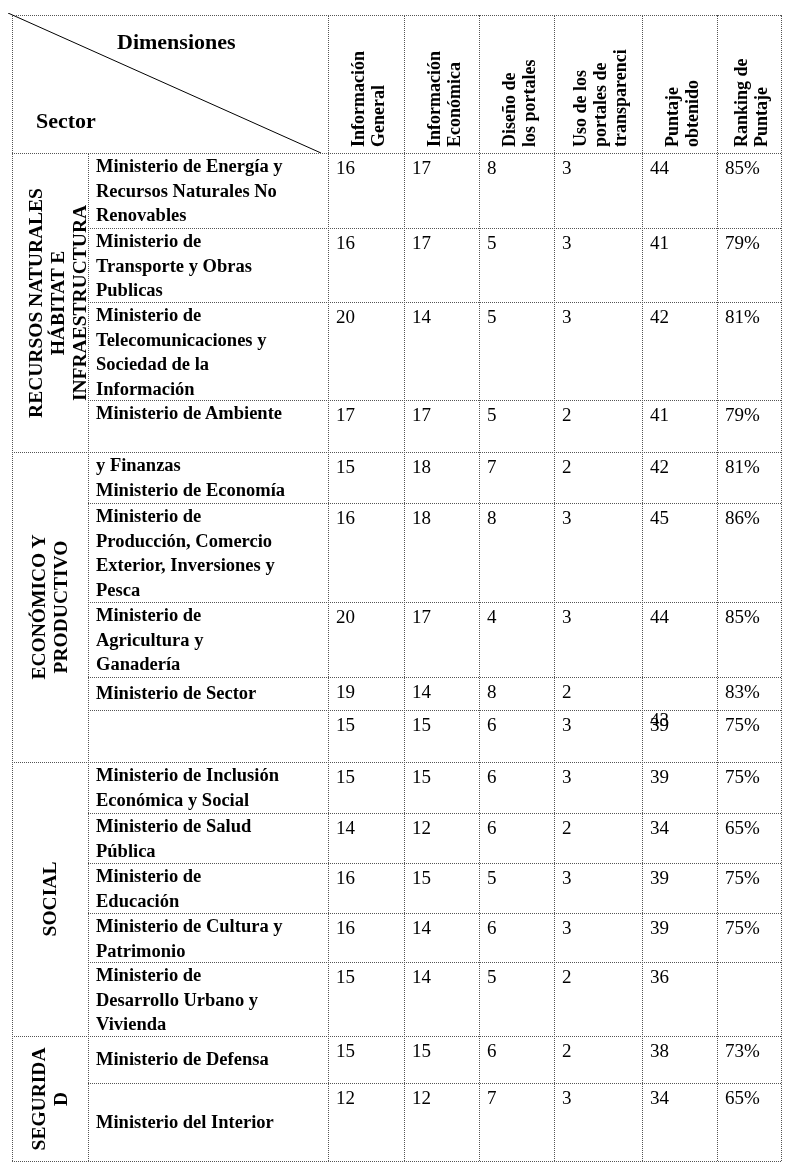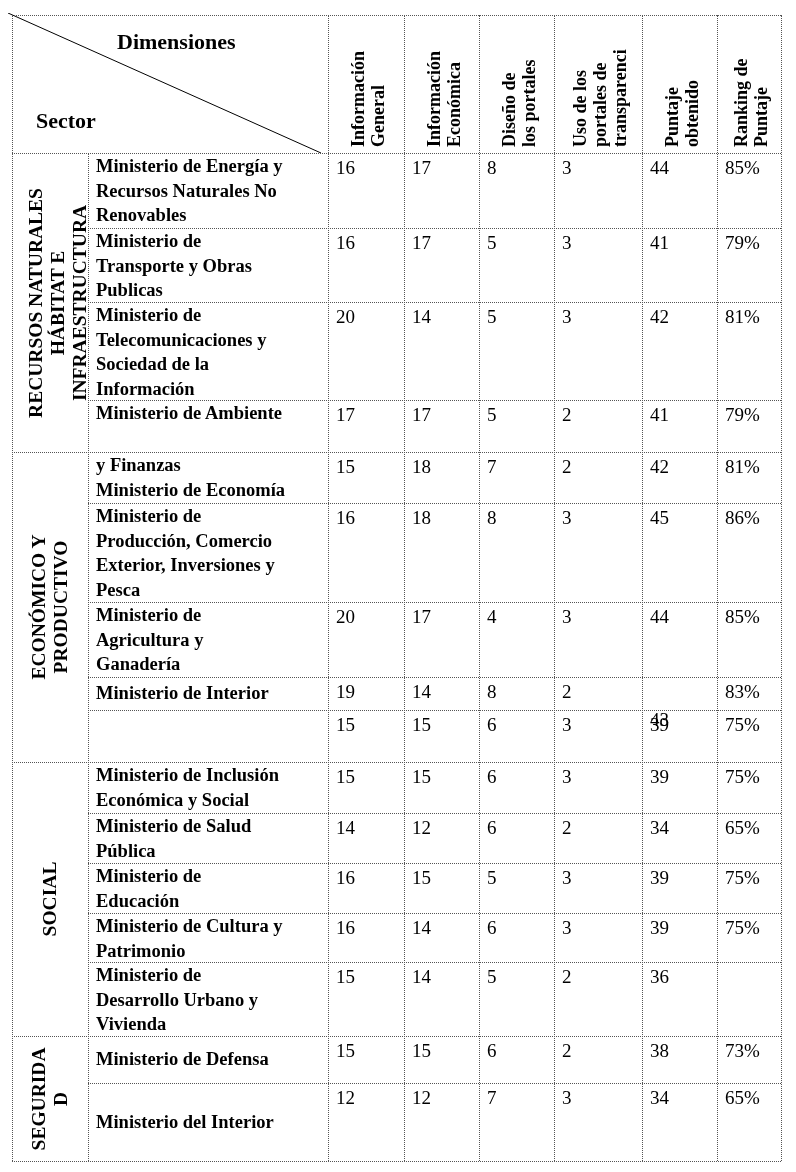--- a/index.html
+++ b/index.html
@@ -188,21 +188,21 @@
     </div>
     <div class="cell num" style="left: 328px; top: 602px; width: 76px; height: 75px;">20</div>
     <div class="cell num" style="left: 404px; top: 602px; width: 75px; height: 75px;">17</div>
     <div class="cell num" style="left: 479px; top: 602px; width: 75px; height: 75px;">4</div>
     <div class="cell num" style="left: 554px; top: 602px; width: 88px; height: 75px;">3</div>
     <div class="cell num" style="left: 642px; top: 602px; width: 75px; height: 75px;">44</div>
     <div class="cell num" style="left: 717px; top: 602px; width: 64px; height: 75px;">85%</div>
     <div class="cell" style="left: 88px; top: 677px; width: 693px; height: 33px;"></div>
     <div class="cell name center" style="left: 88px; top: 677px; width: 240px; height: 33px; background: rgb(255, 255, 255);">
       <div>
-        <div>Ministerio de Interior</div>
+        <div>Ministerio de Sector</div>
       </div>
     </div>
     <div class="cell num" style="left: 328px; top: 677px; width: 76px; height: 33px;">19</div>
     <div class="cell num" style="left: 404px; top: 677px; width: 75px; height: 33px;">14</div>
     <div class="cell num" style="left: 479px; top: 677px; width: 75px; height: 33px;">8</div>
     <div class="cell num" style="left: 554px; top: 677px; width: 88px; height: 33px;">2</div>
     <div class="cell num" style="left: 642px; top: 705px; width: 75px; height: 33px;">43</div>
     <div class="cell num" style="left: 717px; top: 677px; width: 64px; height: 33px;">83%</div>
     <div class="cell" style="left: 88px; top: 710px; width: 693px; height: 52px;"></div>
     <div class="cell num" style="left: 328px; top: 710px; width: 76px; height: 52px;">15</div>

